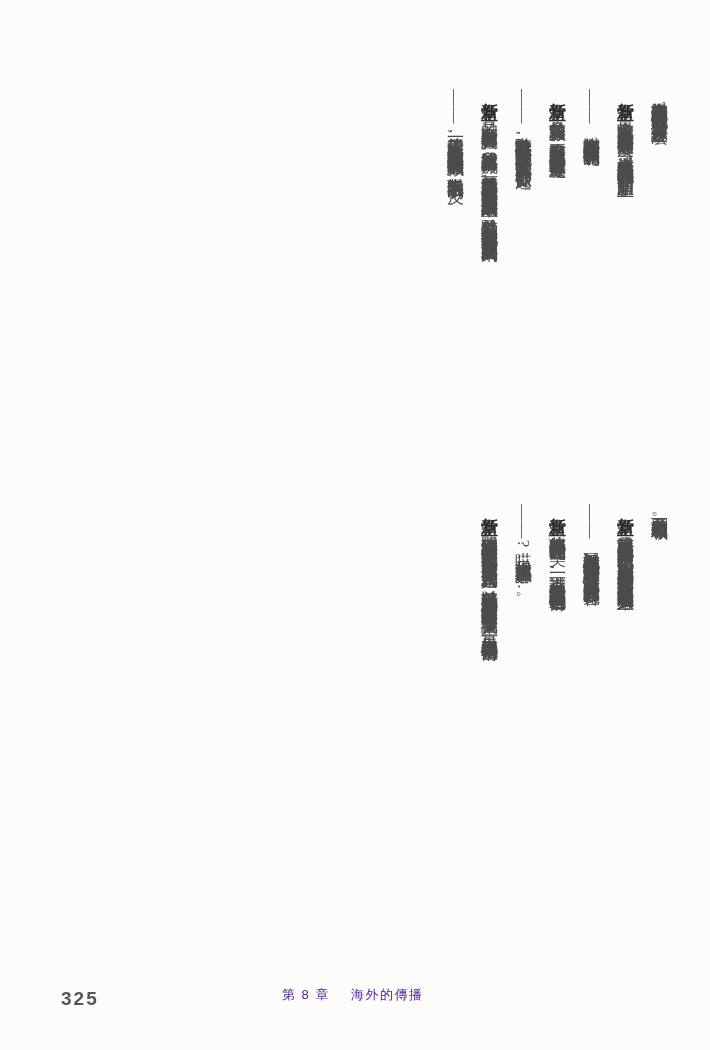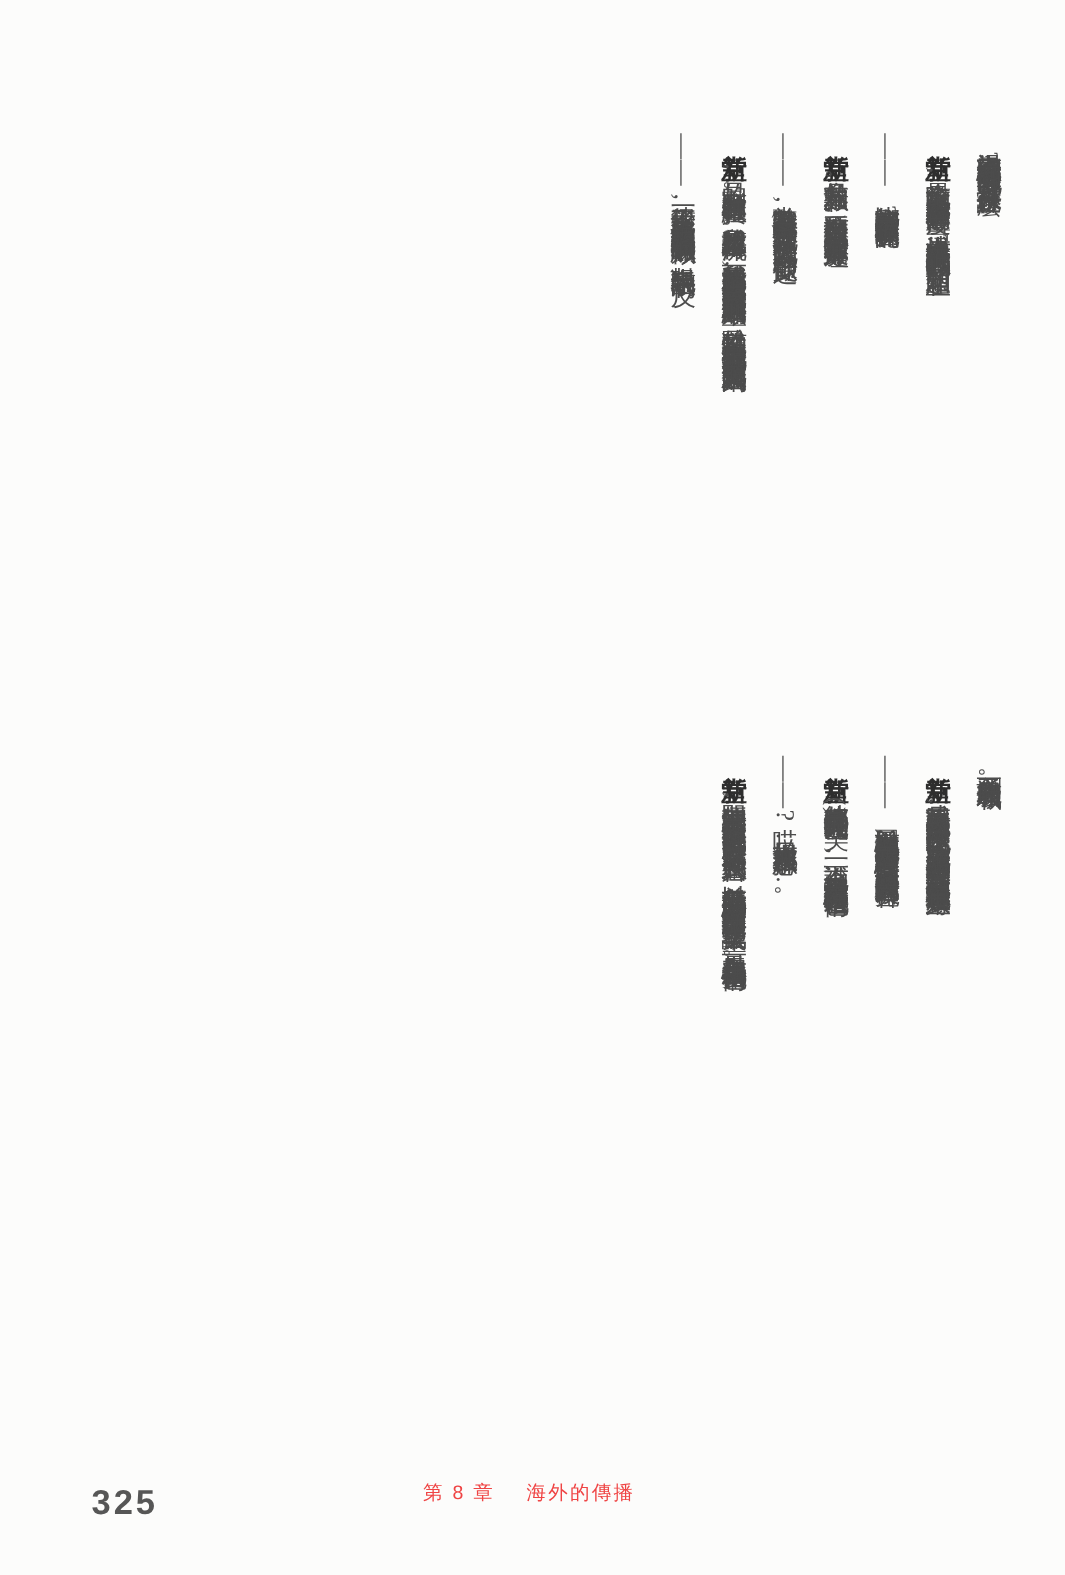--- a/index.html
+++ b/index.html
@@ -40,32 +40,32 @@
     color: #2e2e2e;
   }
 
   
   .page-number {
     position: absolute;
     left: 61px;
     top: 988px;
     font-family: "Liberation Sans", "DejaVu Sans", sans-serif;
     font-weight: bold;
-    font-size: 23px;
+    font-size: 19px;
     letter-spacing: 2px;
     color: #565656;
   }
   .running-head {
     position: absolute;
     left: 282px;
     top: 986px;
     font-family: "Liberation Sans", "DejaVu Sans", sans-serif;
     font-size: 13px;
     letter-spacing: 1.5px;
-    color: #ef4444;
+    color: #4c1d95;
     white-space: nowrap;
   }
   .running-head .chapter-label { margin-right: 21px; }
 </style>
 </head>
 <body>
 
 <div class="page">
 
   <section class="tier tier-top">

